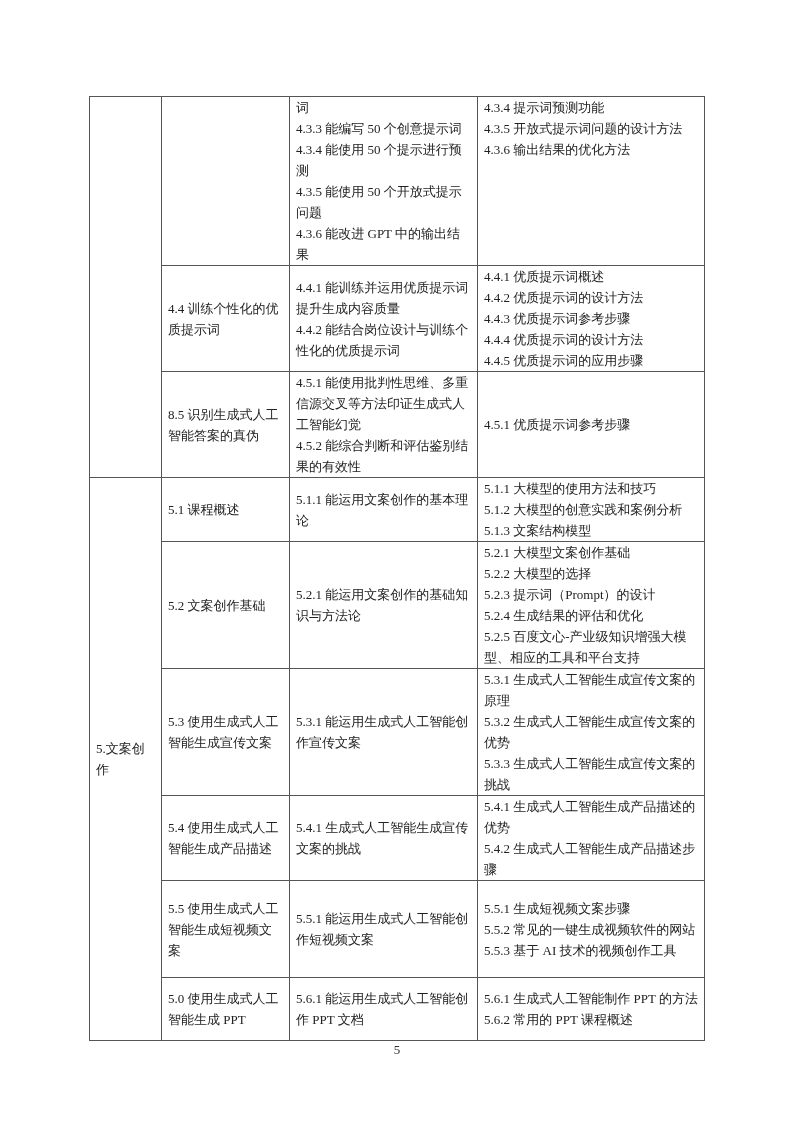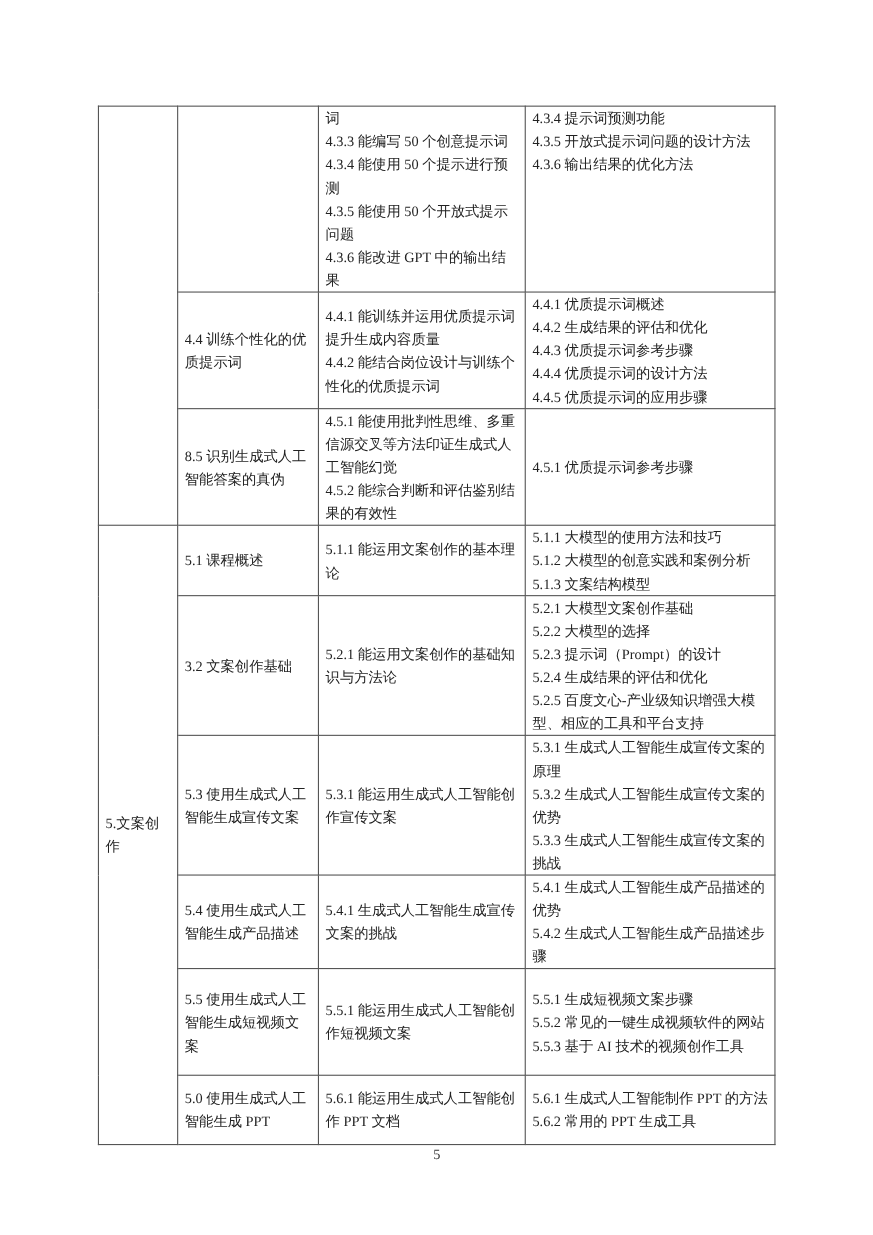--- a/index.html
+++ b/index.html
@@ -44,21 +44,21 @@
     </tr>
 
     <tr style="height:105px">
       <td>4.4  训练个性化的优质提示词</td>
       <td>
         <span class="line">4.4.1 能训练并运用优质提示词提升生成内容质量</span>
         <span class="line">4.4.2 能结合岗位设计与训练个性化的优质提示词</span>
       </td>
       <td class="c4">
         <span class="line">4.4.1 优质提示词概述</span>
-        <span class="line">4.4.2 生成结果的评估和优化</span>
+        <span class="line">4.4.2 优质提示词的设计方法</span>
         <span class="line">4.4.3 优质提示词参考步骤</span>
         <span class="line">4.4.4 优质提示词的设计方法</span>
         <span class="line">4.4.5 优质提示词的应用步骤</span>
       </td>
     </tr>
 
     <tr style="height:105px">
       <td>8.5  识别生成式人工智能答案的真伪</td>
       <td>
         <span class="line">4.5.1 能使用批判性思维、多重信源交叉等方法印证生成式人工智能幻觉</span>
@@ -76,21 +76,21 @@
         <span class="line">5.1.1 能运用文案创作的基本理论</span>
       </td>
       <td class="c4">
         <span class="line">5.1.1 大模型的使用方法和技巧</span>
         <span class="line">5.1.2 大模型的创意实践和案例分析</span>
         <span class="line">5.1.3 文案结构模型</span>
       </td>
     </tr>
 
     <tr style="height:126px">
-      <td>3.2  文案创作基础</td>
+      <td>5.2  文案创作基础</td>
       <td>
         <span class="line">5.2.1 能运用文案创作的基础知识与方法论</span>
       </td>
       <td class="c4">
         <span class="line">5.2.1 大模型文案创作基础</span>
         <span class="line">5.2.2 大模型的选择</span>
         <span class="line">5.2.3 提示词（Prompt）的设计</span>
         <span class="line">5.2.4 生成结果的评估和优化</span>
         <span class="line">5.2.5 百度文心-产业级知识增强大模型、相应的工具和平台支持</span>
       </td>
@@ -131,19 +131,19 @@
       </td>
     </tr>
 
     <tr style="height:63px">
       <td>5.0  使用生成式人工智能生成 PPT</td>
       <td>
         <span class="line">5.6.1 能运用生成式人工智能创作 PPT 文档</span>
       </td>
       <td class="c4">
         <span class="line">5.6.1 生成式人工智能制作 PPT 的方法</span>
-        <span class="line">5.6.2 常用的 PPT 生成工具</span>
+        <span class="line">5.6.2 常用的 PPT 课程概述</span>
       </td>
     </tr>
   </tbody>
 </table>
 
 <div class="page-number">5</div>
 
 </body></html>

